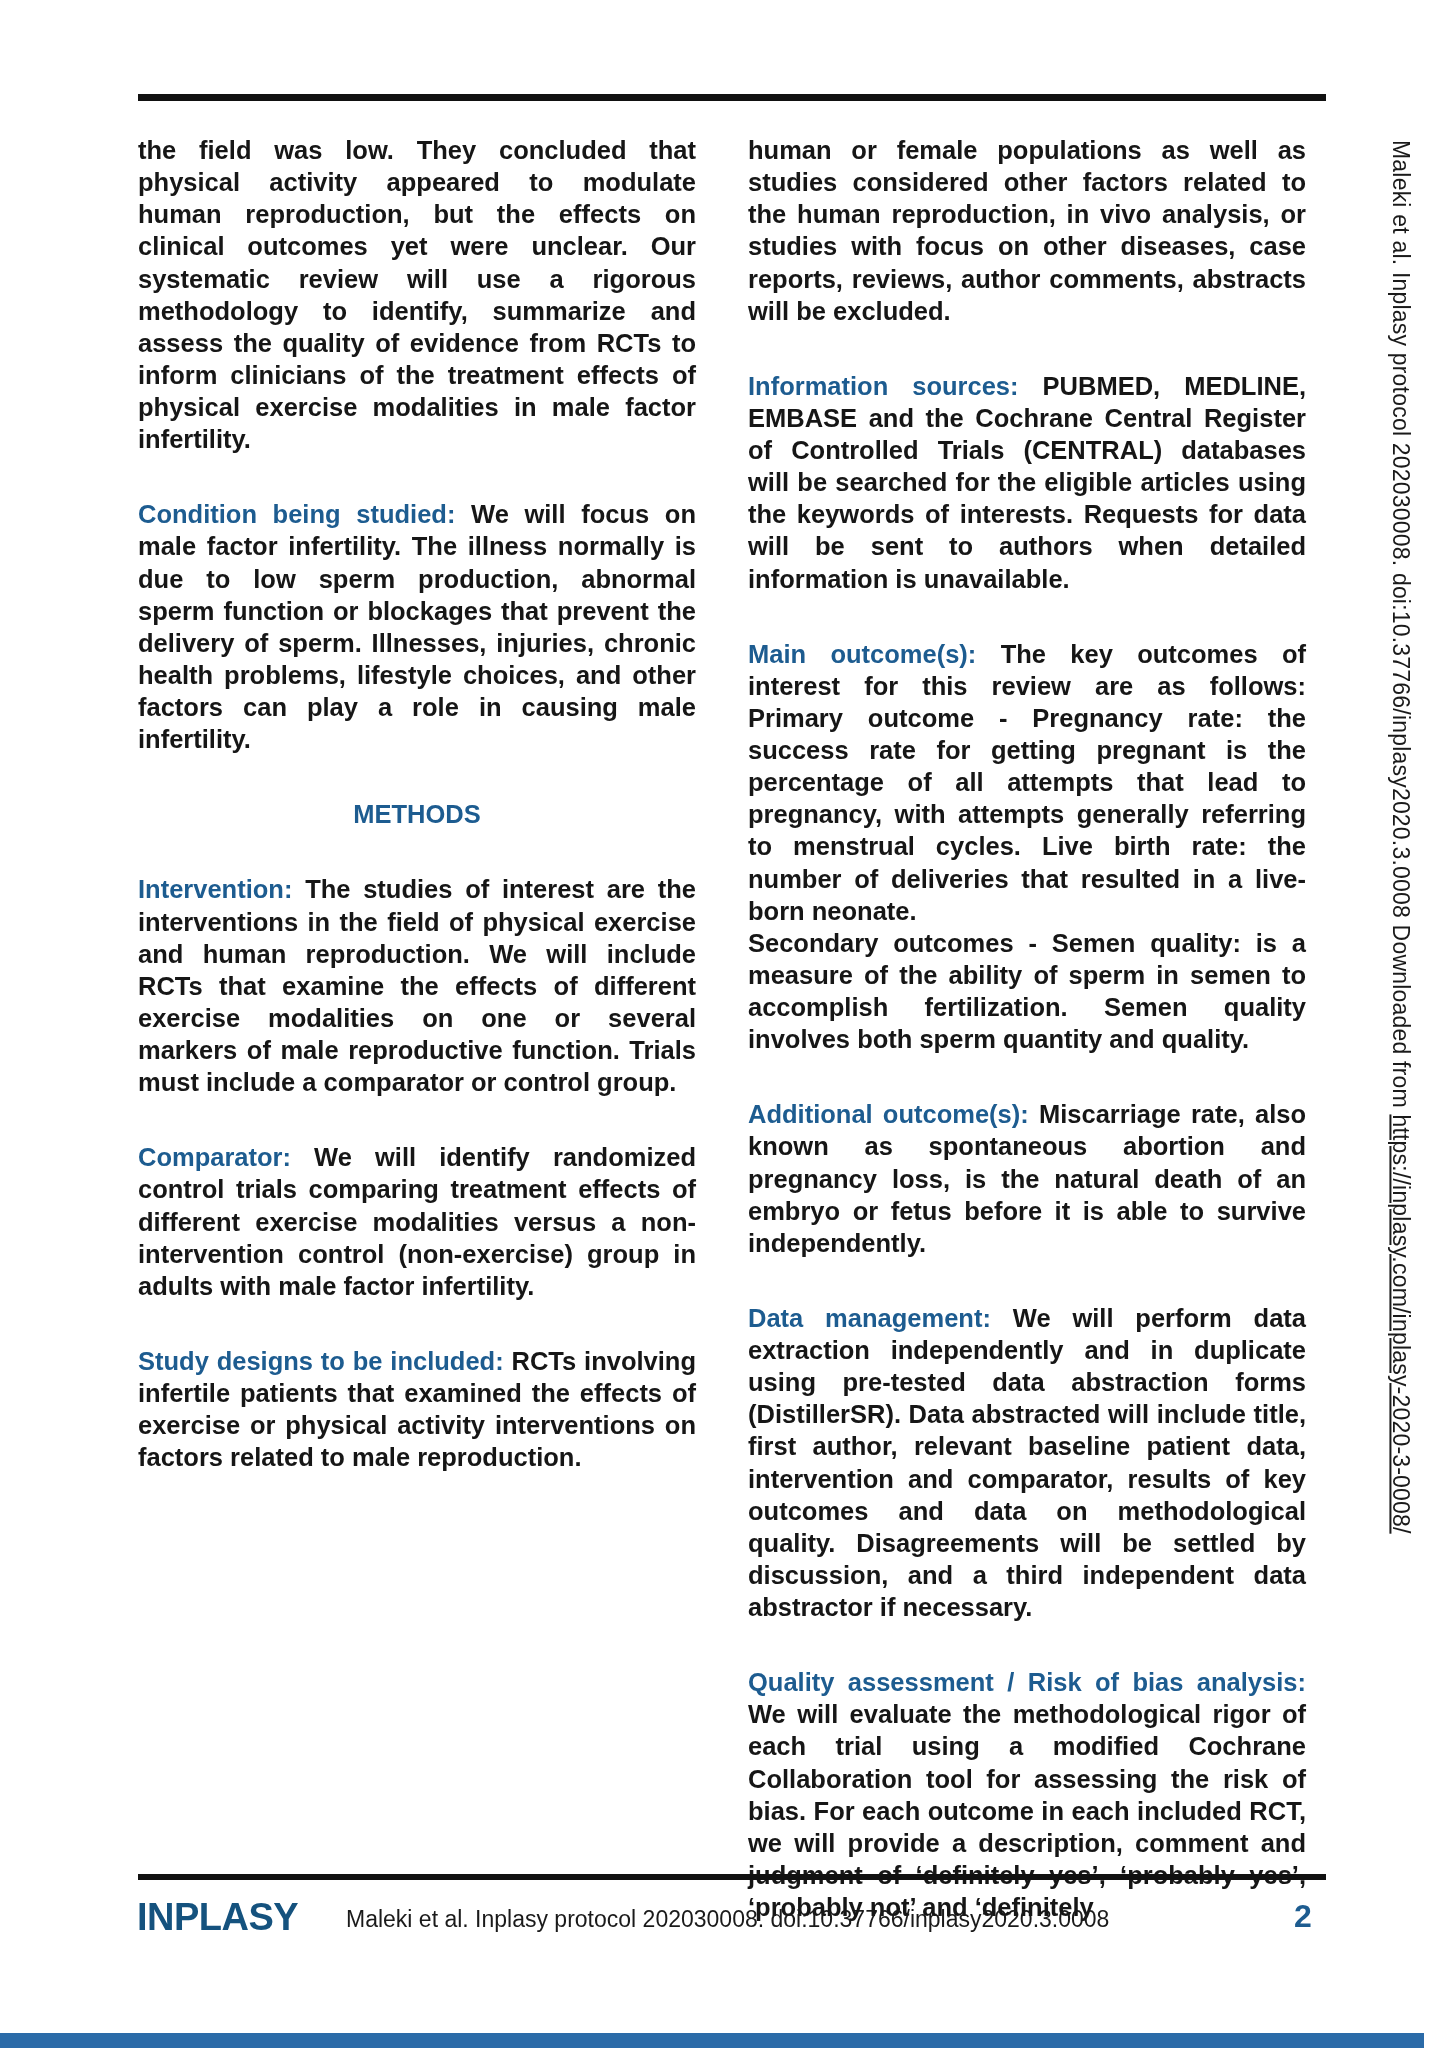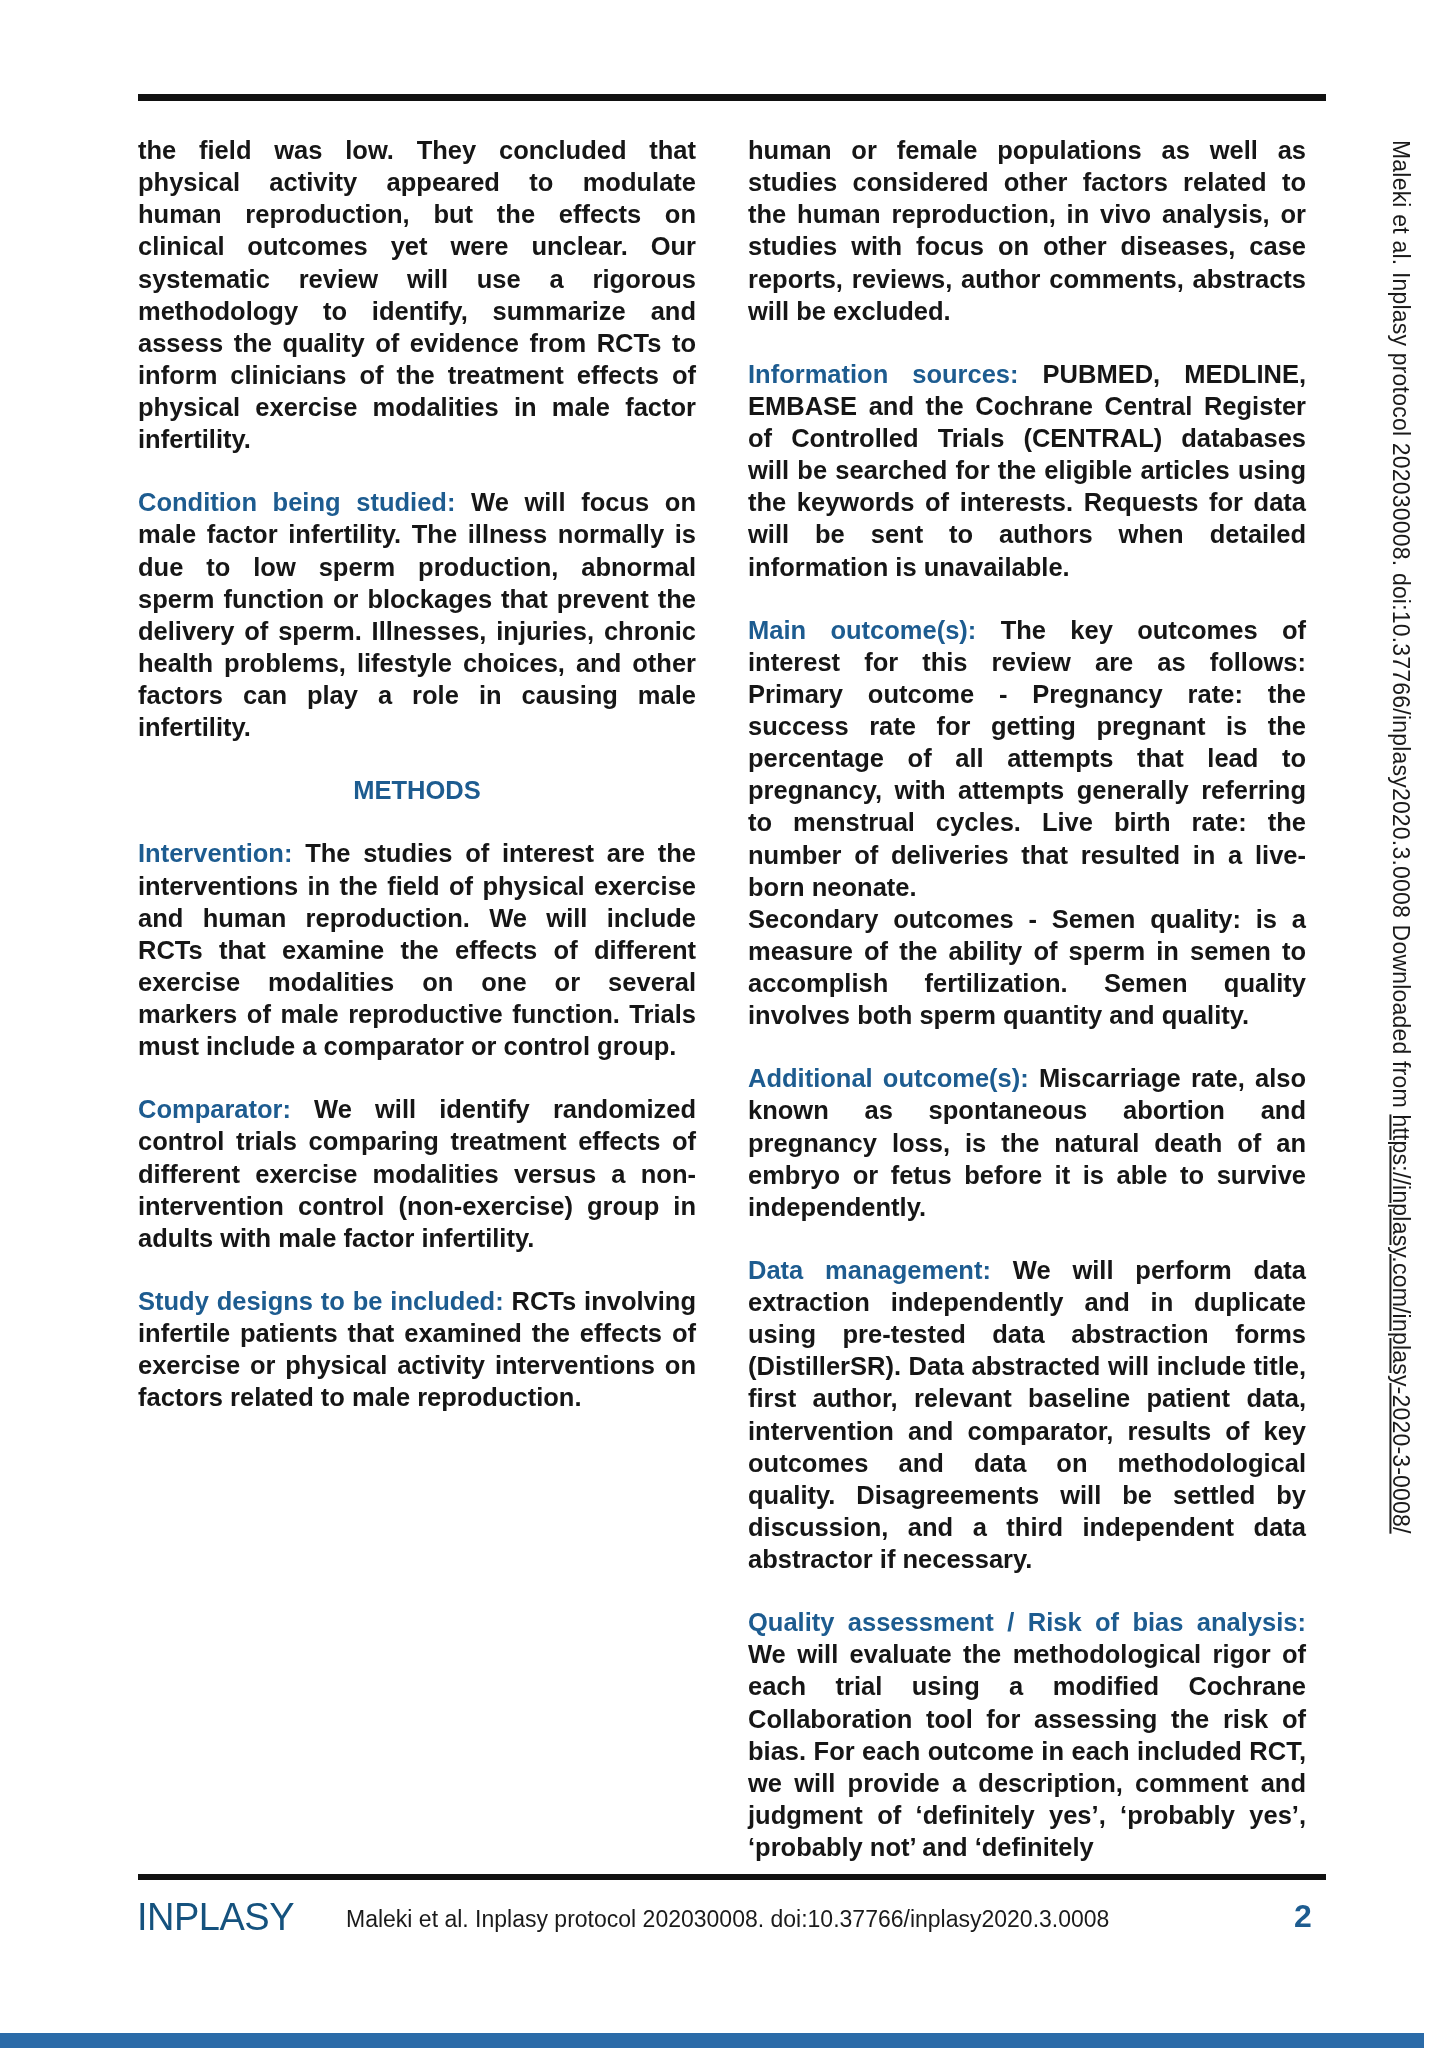--- a/index.html
+++ b/index.html
@@ -27,21 +27,21 @@
   .col { flex: 1 1 0; min-width: 0; }
   .para {
     margin: 0;
     font-size: 25.5px;
     line-height: 1.26;
     font-weight: bold;
     color: #161616;
     text-align: justify;
     hyphens: none;
   }
-  .para + .para { margin-top: 31px; }
+  .para + .para { margin-top: 43px; }
   .para.continuation { margin-top: 0; }
   .para .label { color: #1d5c90; }
   .para.heading { text-align: center; }
   .sidebar {
     position: absolute;
     top: 140px;
     right: 10px;
     height: 1460px;
     writing-mode: vertical-rl;
     text-orientation: sideways;
@@ -57,21 +57,21 @@
   .footer-rule {
     position: absolute;
     left: 138px; top: 1874px;
     width: 1188px; height: 6px;
     background: #111111;
   }
   .logo {
     position: absolute;
     left: 137px; top: 1896px;
     font-size: 38px;
-    font-weight: normal;
+    font-weight: bold;
     color: #15527e;
     letter-spacing: -0.5px;
   }
   .citation {
     position: absolute;
     left: 346px; top: 1906px;
     font-size: 23px;
     color: #1a1a1a;
   }
   .pagenum {

